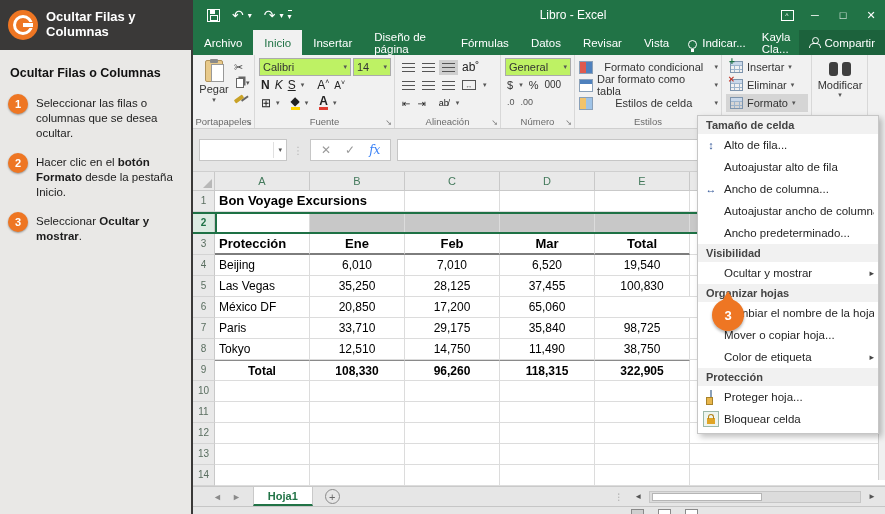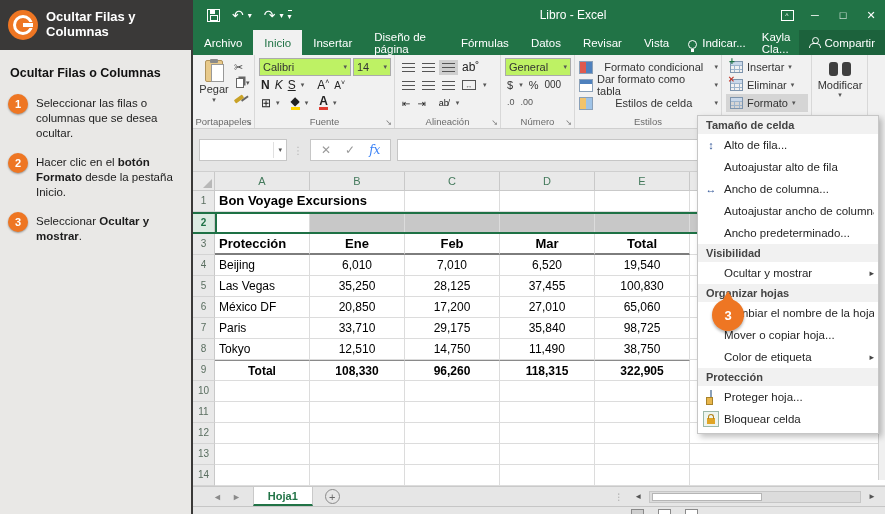--- a/index.html
+++ b/index.html
@@ -456,21 +456,20 @@
         <div class="c num">28,125</div>
         <div class="c num">37,455</div>
         <div class="c num">100,830</div>
         <div class="cfill"></div>
       </div>
       <div class="r">
         <div class="rn">6</div>
         <div class="c">México DF</div>
         <div class="c num">20,850</div>
         <div class="c num">17,200</div>
-        <div class="c num">27,010</div>
         <div class="c num">65,060</div>
         <div class="cfill"></div>
       </div>
       <div class="r">
         <div class="rn">7</div>
         <div class="c">Paris</div>
         <div class="c num">33,710</div>
         <div class="c num">29,175</div>
         <div class="c num">35,840</div>
         <div class="c num">98,725</div>

